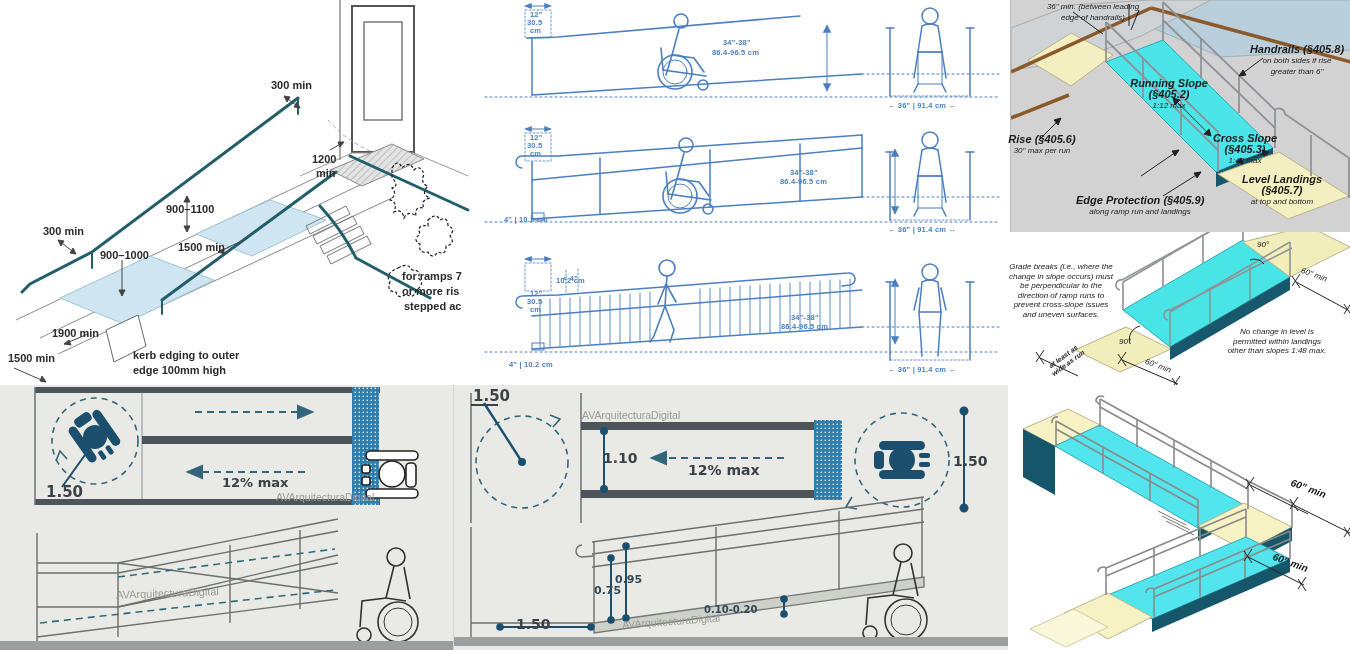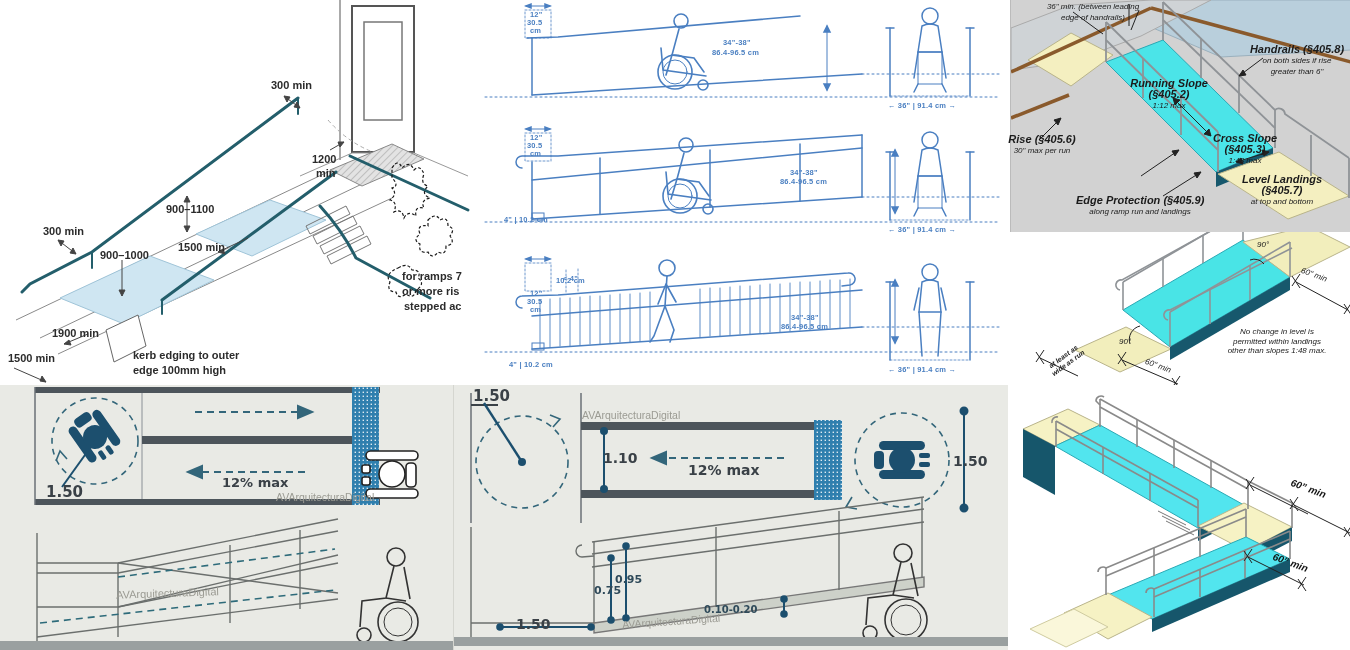--- a/index.html
+++ b/index.html
@@ -419,20 +419,28 @@
         <path d="M334,72 l8,12 M342,70 l-8,12" stroke-width="1"></path>
         <line x1="112" y1="128" x2="168" y2="152"></line>
         <path d="M108,122 l8,12 M116,120 l-8,12"></path>
         <path d="M162,146 l8,12 M170,144 l-8,12"></path>
         <line x1="30" y1="126" x2="68" y2="144"></line>
         <path d="M26,120 l8,12 M34,118 l-8,12"></path>
       </g>
     </svg>
   </div>
 
+  <div class="lbl lblD blk ctr" style="left:1008px;top:262px;width:106px">
+    <span>Grade breaks (i.e., where the</span>
+    <span>change in slope occurs) must</span>
+    <span>be perpendicular to the</span>
+    <span>direction of ramp runs to</span>
+    <span>prevent cross-slope issues</span>
+    <span>and uneven surfaces.</span>
+  </div>
   <span class="lbl lblD t" style="left:1257px;top:240px">90°</span>
   <span class="lbl lblD t rot20" style="left:1303px;top:266px">60" min</span>
   <span class="lbl lblD t" style="left:1119px;top:337px">90°</span>
   <span class="lbl lblD t rot20" style="left:1147px;top:357px">60" min</span>
   <div class="lbl lblD blk ctr rotm36" style="left:1040px;top:352px;width:52px;font-size:7px;line-height:8px;font-weight:700">
     <span>at least as</span>
       <span>wide as run</span>
   </div>
   <div class="lbl lblD blk ctr" style="left:1212px;top:327px;width:130px">
     <span>No change in level is</span>

